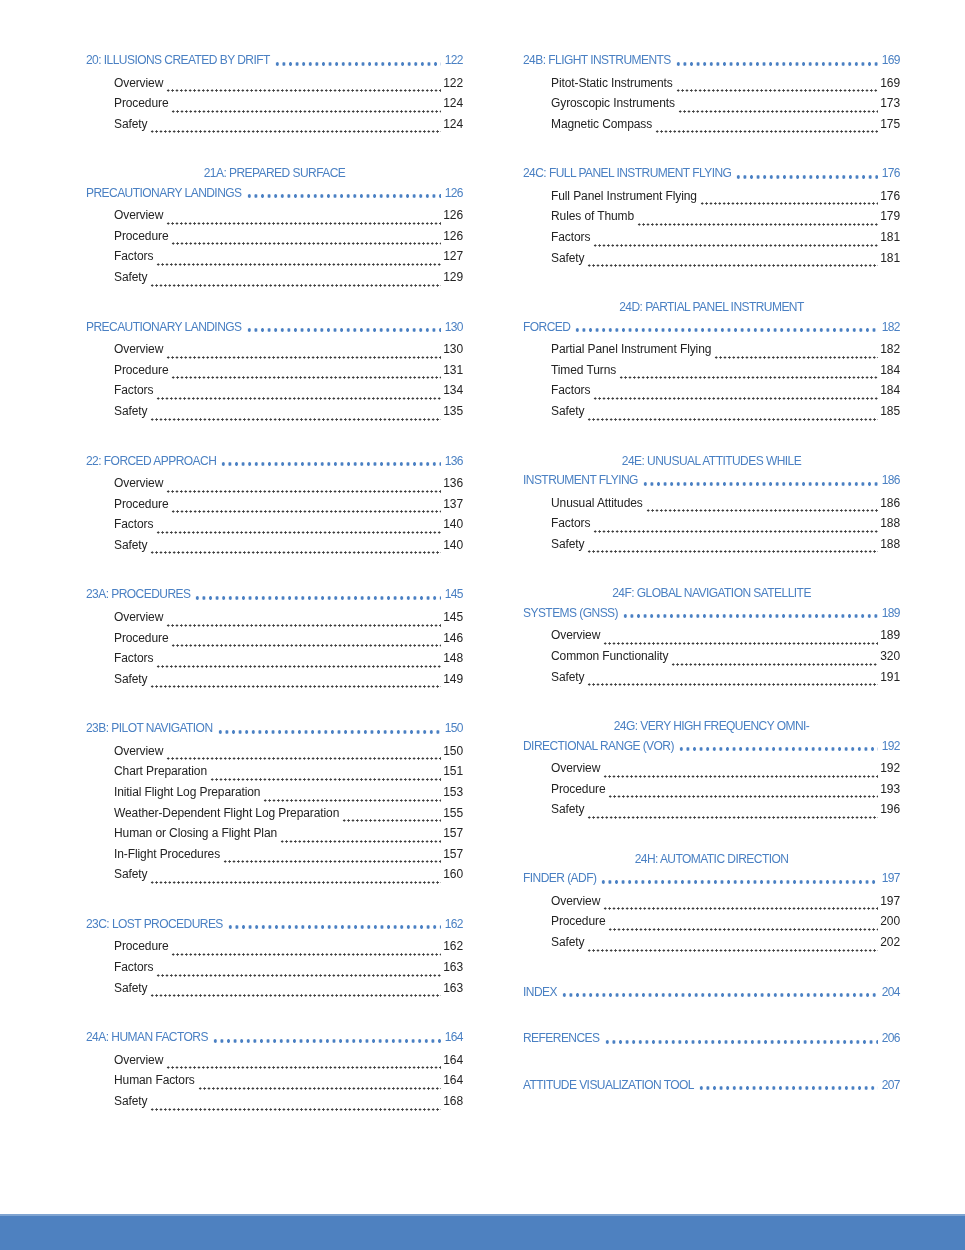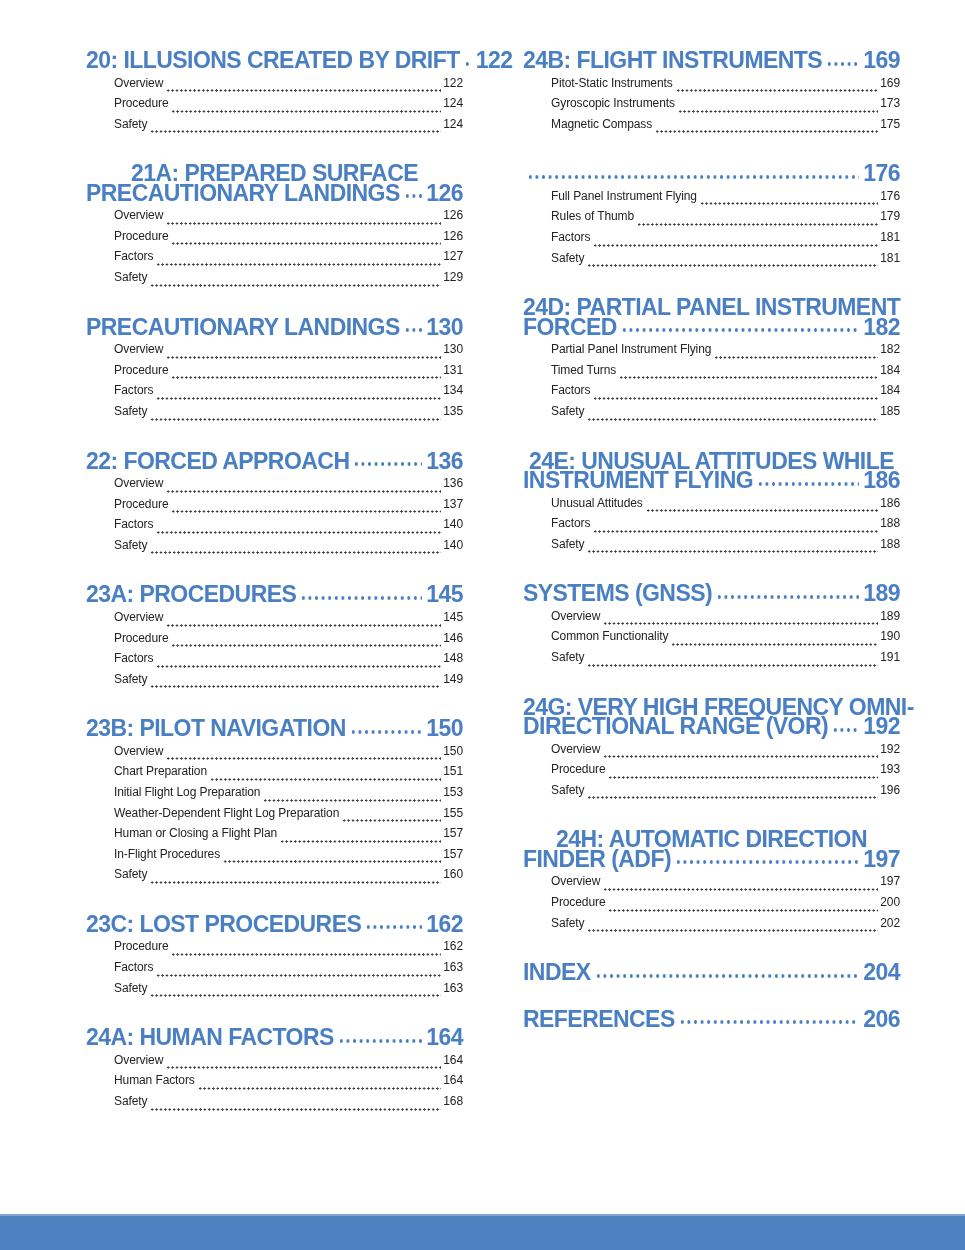--- a/index.html
+++ b/index.html
@@ -18,22 +18,22 @@
     overflow:hidden;
   }
   .col{position:absolute;top:51px;width:377px;}
   #col-0{left:86px;}
   #col-1{left:523px;}
 
   .toc-section{margin-bottom:27px;}
 
   .h{
     color:var(--heading-blue);
-    font-weight:bold;
-    font-size:23px;
+    font-weight:normal;
+    font-size:12px;
     line-height:19.5px;
     letter-spacing:-0.55px;
   }
   .h-line1{white-space:nowrap;text-align:center;}
   .h-row{display:flex;align-items:baseline;}
   .h-line2{white-space:nowrap;}
   .h-page{white-space:nowrap;}
   .dots{
     flex:1 1 auto;
     align-self:flex-end;
@@ -395,20 +395,21 @@
     <span class="dots i-dots"></span>
     <span class="i-page">175</span>
   </div>
 </div>
   </section>
 
   <section class="toc-section">
     <div class="h">
 
       <div class="h-row">
+        <span class="h-line2">24C: FULL PANEL INSTRUMENT FLYING</span>
         <span class="dots h-dots"></span>
         <span class="h-page">176</span>
       </div>
     </div>
     <div class="items">
   <div class="item-row">
     <span class="i-label">Full Panel Instrument Flying</span>
     <span class="dots i-dots"></span>
     <span class="i-page">176</span>
   </div>
@@ -494,37 +495,38 @@
   <div class="item-row">
     <span class="i-label">Safety</span>
     <span class="dots i-dots"></span>
     <span class="i-page">188</span>
   </div>
 </div>
   </section>
 
   <section class="toc-section">
     <div class="h">
+      <div class="h-line1">24F: GLOBAL NAVIGATION SATELLITE</div>
       <div class="h-row">
         <span class="h-line2">SYSTEMS (GNSS)</span>
         <span class="dots h-dots"></span>
         <span class="h-page">189</span>
       </div>
     </div>
     <div class="items">
   <div class="item-row">
     <span class="i-label">Overview</span>
     <span class="dots i-dots"></span>
     <span class="i-page">189</span>
   </div>
 
   <div class="item-row">
     <span class="i-label">Common Functionality</span>
     <span class="dots i-dots"></span>
-    <span class="i-page">190</span>
+    <span class="i-page">320</span>
   </div>
 
   <div class="item-row">
     <span class="i-label">Safety</span>
     <span class="dots i-dots"></span>
     <span class="i-page">191</span>
   </div>
 </div>
   </section>
 
@@ -605,15 +607,26 @@
 
       <div class="h-row">
         <span class="h-line2">REFERENCES</span>
         <span class="dots h-dots"></span>
         <span class="h-page">206</span>
       </div>
     </div>
 
   </section>
 
+  <section class="toc-section">
+    <div class="h">
+
+      <div class="h-row">
+        <span class="h-line2">ATTITUDE VISUALIZATION TOOL</span>
+        <span class="dots h-dots"></span>
+        <span class="h-page">207</span>
+      </div>
+    </div>
+
+  </section>
 </div>
   <div class="footer-bar"></div>
 </div>
 
 </body></html>

